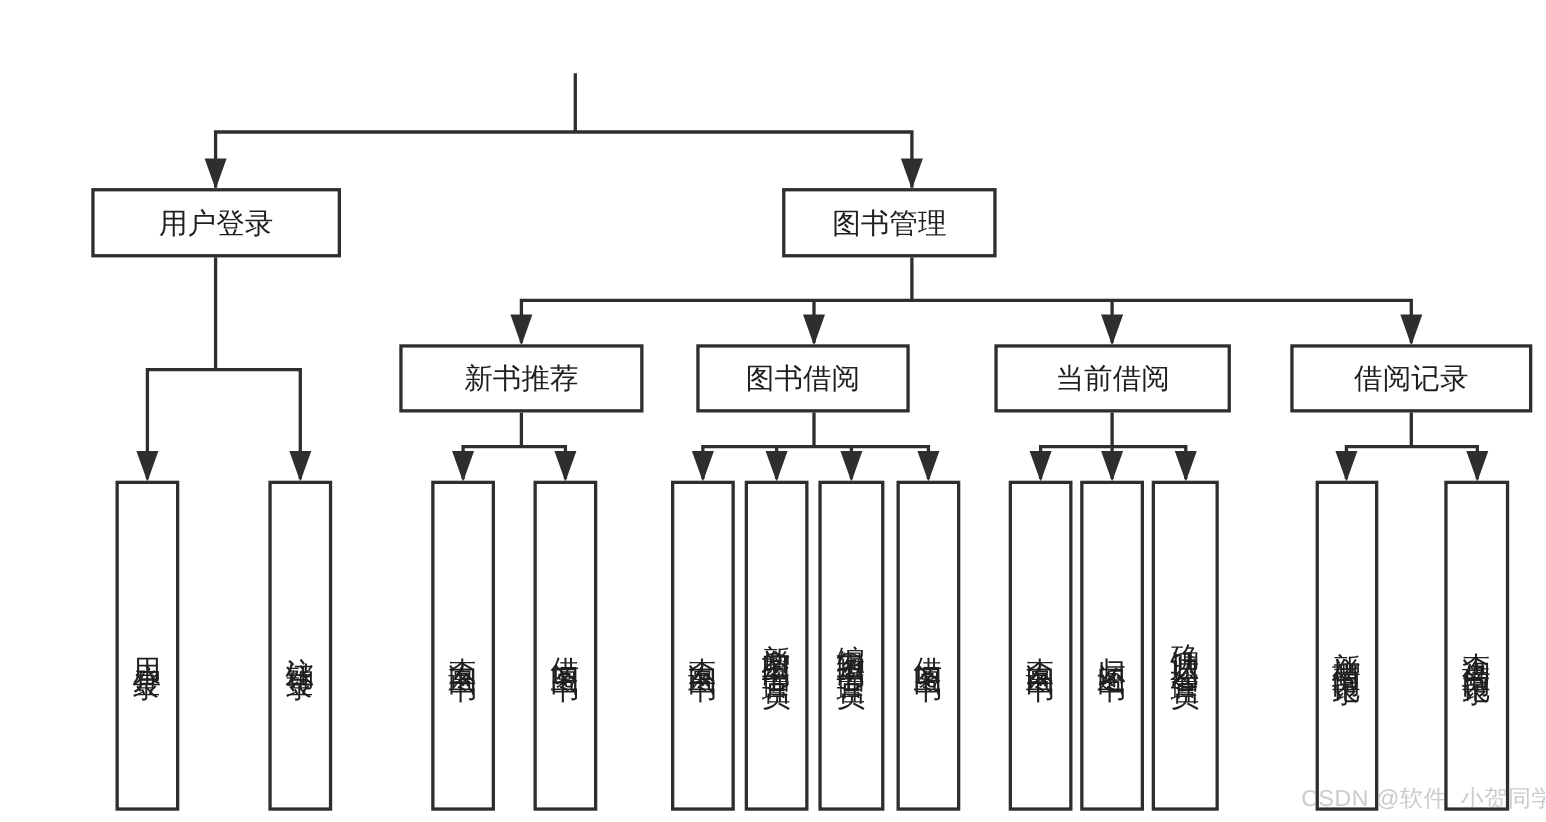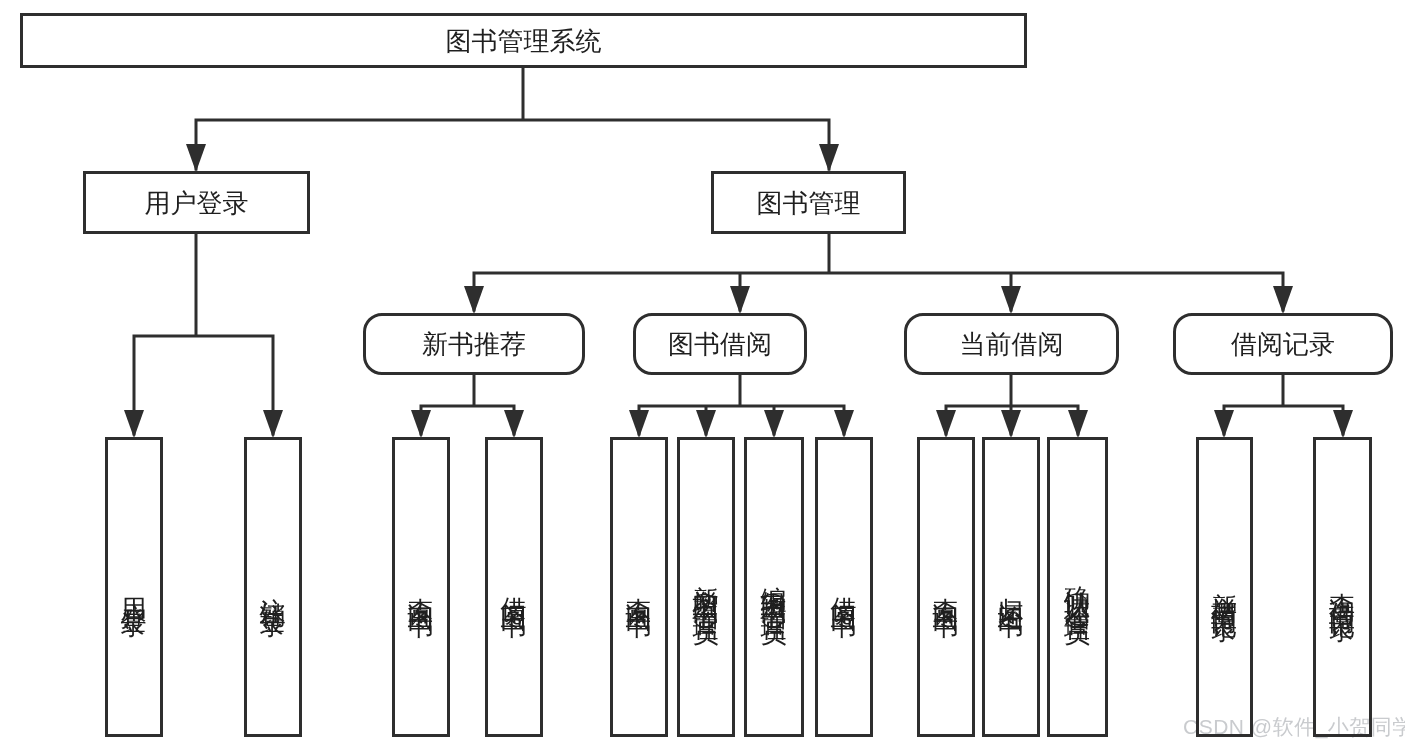--- a/index.html
+++ b/index.html
@@ -26,21 +26,21 @@
     justify-content: center;
     color: #1f1f1f;
   }
   .node .lbl {
     font-size: 26px;
     line-height: 1;
     white-space: nowrap;
   }
   .root-box { left: 20px; top: 13px; width: 1007px; height: 55px; }
   .l2-box   { top: 171px; height: 63px; }
-  .l3-box   { top: 313px; height: 62px; border-radius: 19px; }
+  .l3-box   { top: 313px; height: 62px; }
   .leaf     { top: 437px; width: 58px; height: 300px; }
   .leaf .lbl {
     writing-mode: vertical-rl;
     text-orientation: mixed;
     letter-spacing: 5px;
     font-size: 26px;
     line-height: 1;
     white-space: normal;
   }
   .watermark {
@@ -85,35 +85,32 @@
       <polygon points="764,410 784,410 774,438"></polygon>
       <polygon points="834,410 854,410 844,438"></polygon>
       <polygon points="936,410 956,410 946,438"></polygon>
       <polygon points="1001,410 1021,410 1011,438"></polygon>
       <polygon points="1068,410 1088,410 1078,438"></polygon>
       <polygon points="1214,410 1234,410 1224,438"></polygon>
       <polygon points="1333,410 1353,410 1343,438"></polygon>
     </g>
   </svg>
 
-  <div class="node root-box">
-    <span class="lbl">图书管理系统</span>
-  </div>
 
   <div class="node l2-box" style="left:83px; width:227px;">
     <span class="lbl">用户登录</span>
   </div>
   <div class="node l2-box" style="left:711px; width:195px;">
     <span class="lbl">图书管理</span>
   </div>
 
   <div class="node l3-box" style="left:363px; width:222px;">
     <span class="lbl">新书推荐</span>
   </div>
-  <div class="node l3-box" style="left:633px; width:174px;">
+  <div class="node l3-box" style="left:633px; width:194px;">
     <span class="lbl">图书借阅</span>
   </div>
   <div class="node l3-box" style="left:904px; width:215px;">
     <span class="lbl">当前借阅</span>
   </div>
   <div class="node l3-box" style="left:1173px; width:220px;">
     <span class="lbl">借阅记录</span>
   </div>
 
   <div class="node leaf" style="left:105px;">

